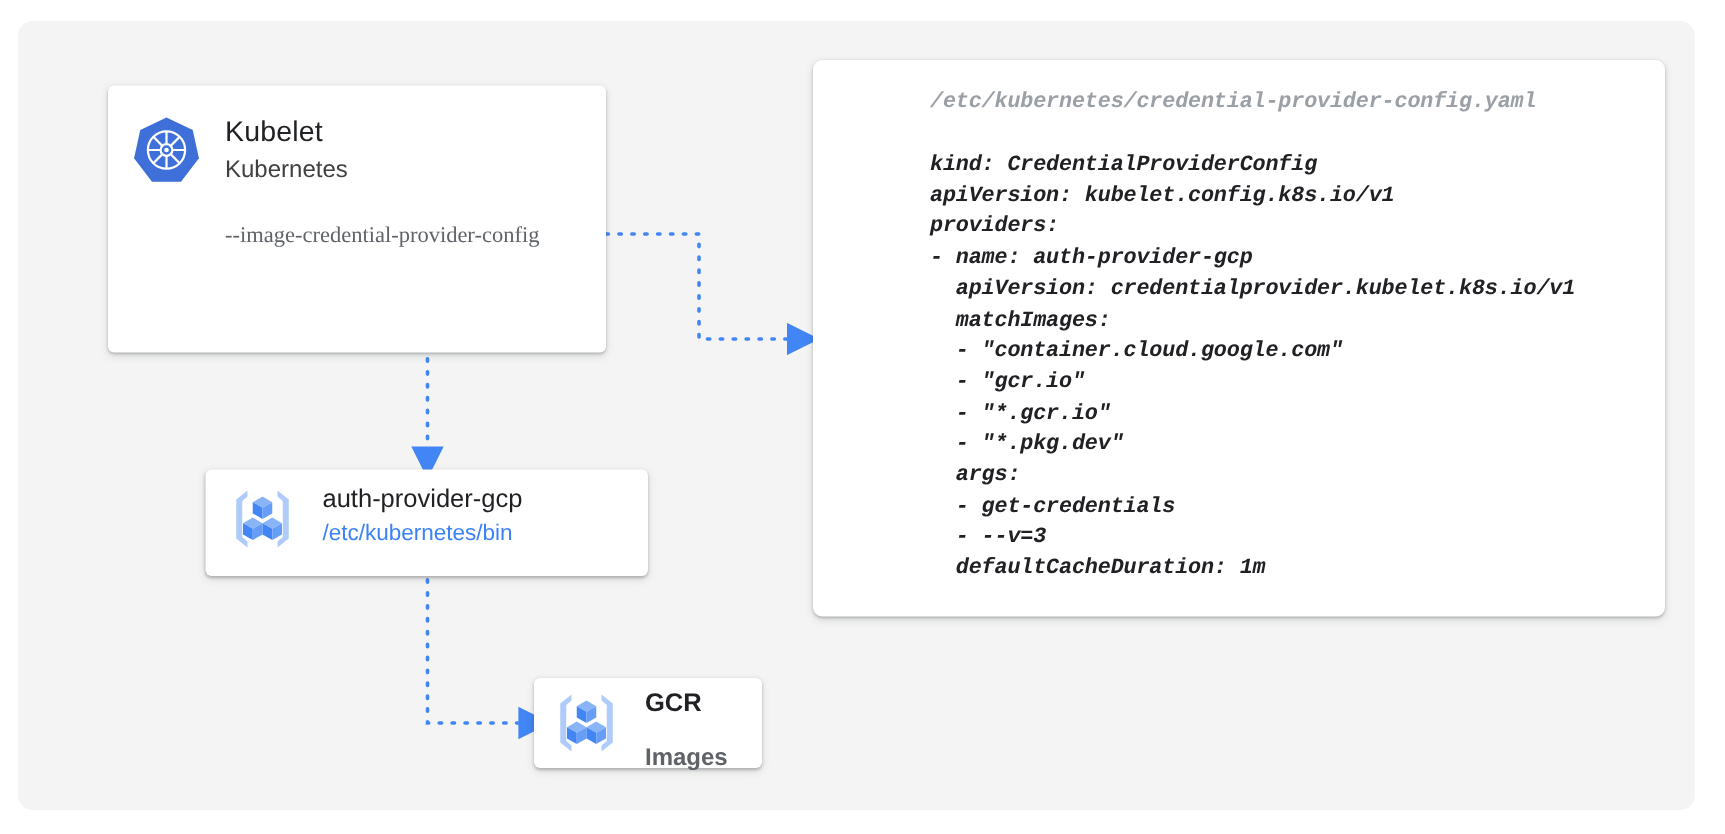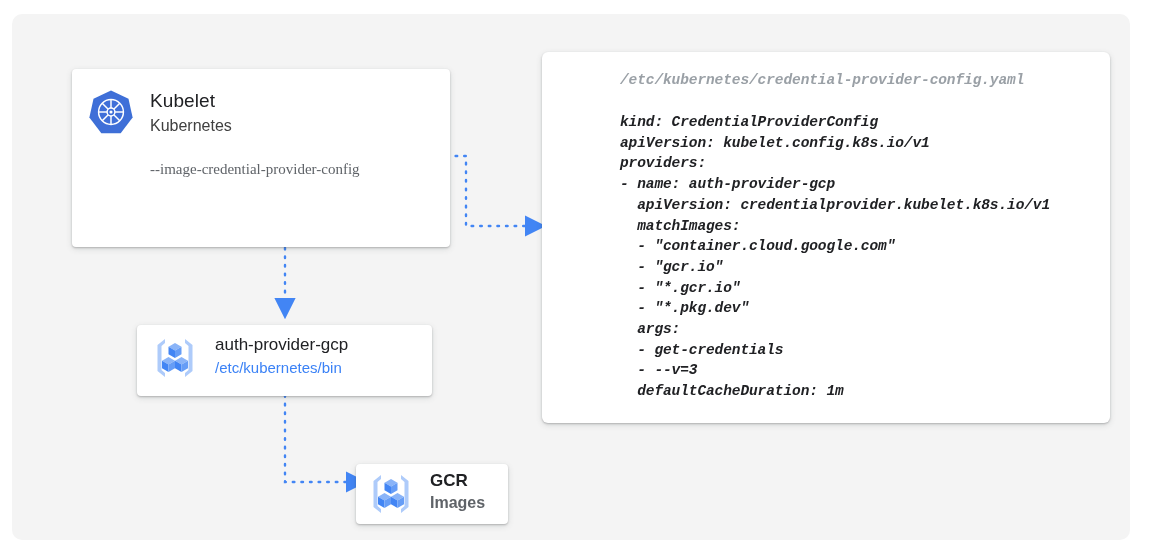--- a/index.html
+++ b/index.html
@@ -18,25 +18,24 @@
     background:#f4f4f4;border-radius:10px;
   }
 
   
   .card{
     position:absolute;
     background:#ffffff;
     border-radius:4px;
     box-shadow:0 1px 2px rgba(60,64,67,.30), 0 2px 6px rgba(60,64,67,.15);
     box-sizing:border-box;
-    margin-top:12px;
-  }
-
-  
-  .kubelet-card{left:72px;top:57px;width:378px;height:178px;}
+  }
+
+  
+  .kubelet-card{left:72px;top:57px;width:332px;height:178px;}
   .kubelet-inner{position:absolute;left:0;top:0;right:0;bottom:0;}
   .k8s-logo{position:absolute;left:16px;top:20px;width:46px;height:46px;}
   .kubelet-title{
     position:absolute;left:78px;top:20px;
     font-size:19px;color:#202124;line-height:24px;letter-spacing:.1px;
   }
   .kubelet-sub{
     position:absolute;left:78px;top:46px;
     font-size:16px;color:#404040;line-height:22px;
   }
@@ -58,21 +57,21 @@
   }
 
   
   .gcr-card{left:356px;top:452px;width:152px;height:60px;font-weight:bold;}
   .gcr-icon{position:absolute;left:10px;top:5px;width:50px;height:50px;}
   .gcr-title{
     position:absolute;left:74px;top:6px;
     font-size:17px;color:#202124;line-height:22px;
   }
   .gcr-sub{
-    position:absolute;left:74px;top:28px;
+    position:absolute;left:74px;top:43px;
     font-size:16px;color:#5f6368;line-height:22px;
   }
 
   
   .code-card{left:542px;top:40px;width:568px;height:371px;border-radius:6px;}
   .code-path{
     position:absolute;left:78px;top:20px;
     font-family:"Liberation Mono","DejaVu Sans Mono",monospace;
     font-weight:bold;font-style:italic;
     font-size:14.5px;color:#9aa0a6;white-space:pre;letter-spacing:-0.1px;

